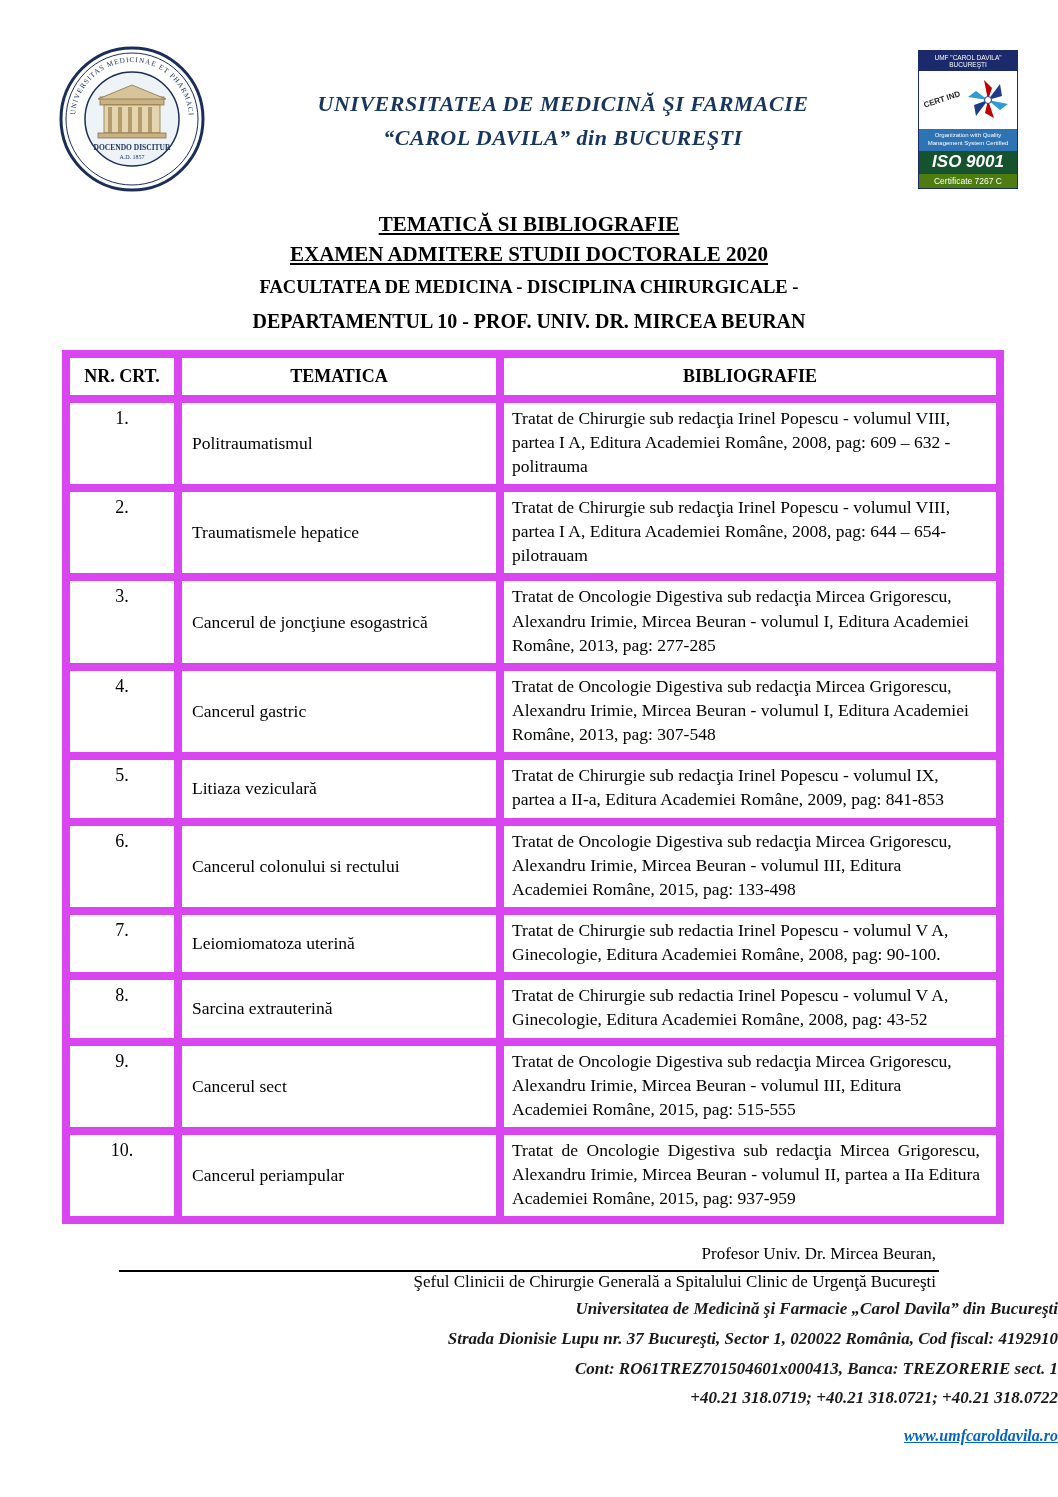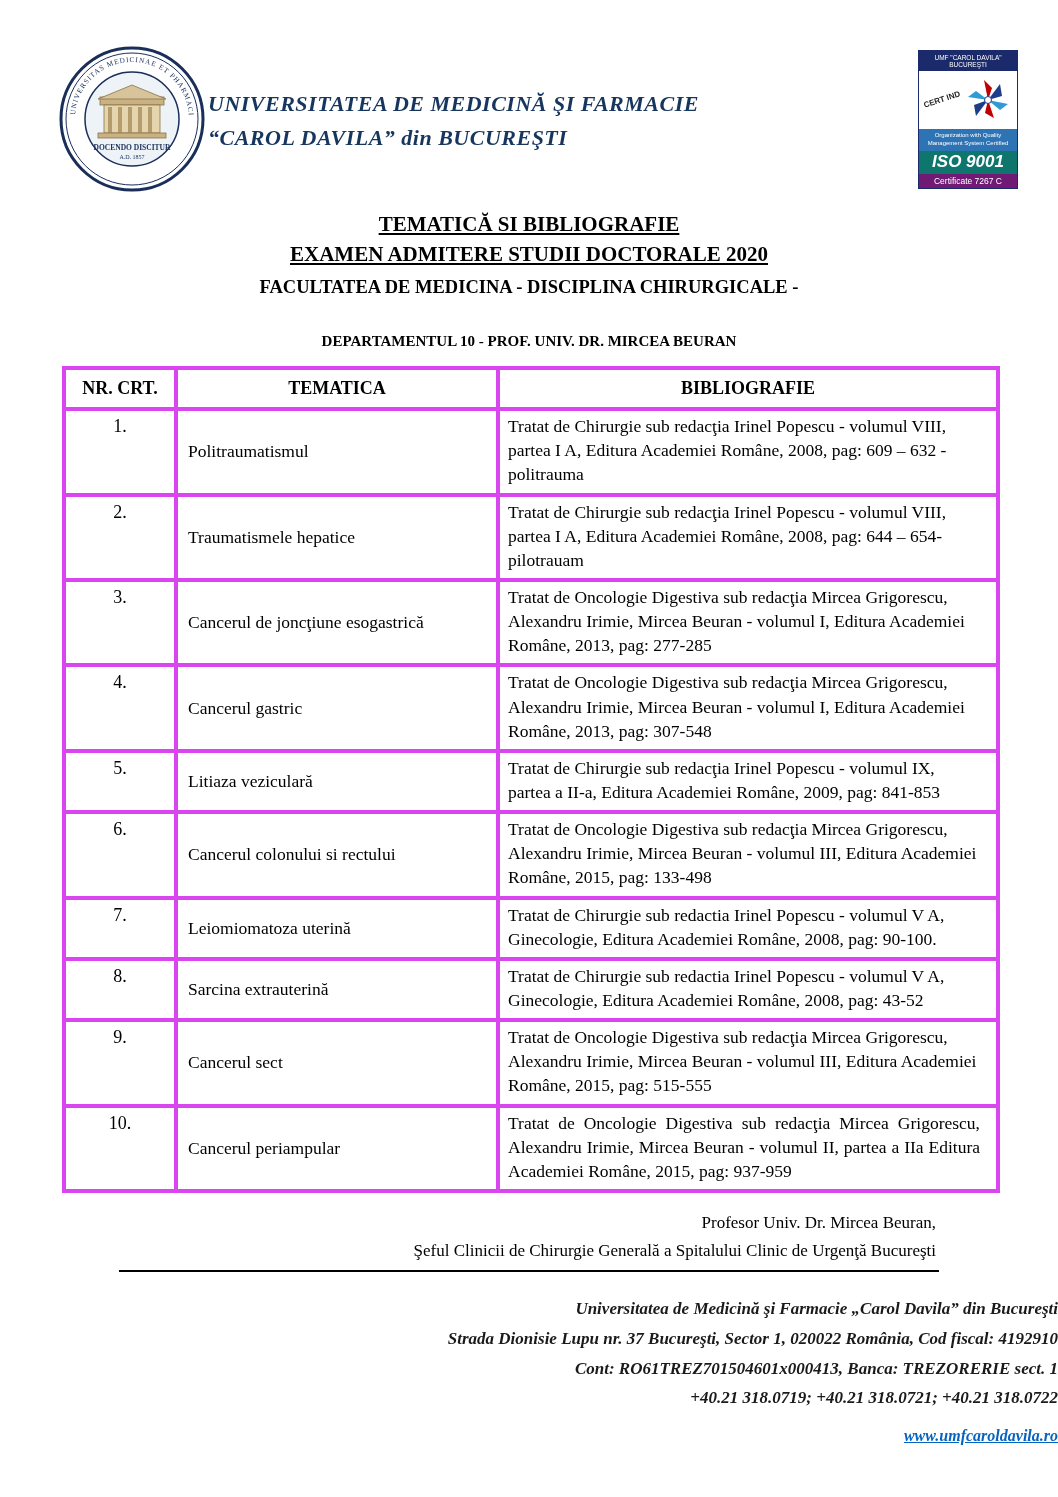--- a/index.html
+++ b/index.html
@@ -10,50 +10,50 @@
     height: 1497px;
     margin: 0 auto;
     background: #ffffff;
     font-family: "Liberation Serif", serif;
     color: #000;
     overflow: hidden;
   }
   
   .header { display: flex; align-items: flex-start; padding: 45px 40px 0 58px; }
   .logo-wrap { width: 150px; flex: 0 0 150px; }
-  .title-wrap { flex: 1; padding-top: 42px; }
+  .title-wrap { flex: 1; text-align: center; padding-top: 42px; }
   .uni-title {
     color: #17365d;
     font-weight: bold;
     font-style: italic;
     font-size: 22px;
     letter-spacing: 0.5px;
     line-height: 1.55;
   }
   .badge { width: 100px; flex: 0 0 100px; margin-top: 5px; border: 1px solid #1b2a6b; font-family: "Liberation Sans", sans-serif; }
   .badge-top { background: #1b2a6b; color: #fff; font-size: 6.5px; text-align: center; padding: 3px 1px; }
   .badge-body { background: #fff; height: 58px; position: relative; }
   .badge-certind { position: absolute; left: 4px; top: 24px; font-size: 8px; font-weight: bold; color: #222; transform: rotate(-18deg); }
   .badge-star { position: absolute; right: 6px; top: 6px; }
   .badge-band { background: #2e74b5; color: #fff; font-size: 6px; text-align: center; padding: 3px 2px; line-height: 1.3; }
-  .badge-iso { background: #0f766e; color: #fff; font-weight: bold; font-size: 17px; text-align: center; padding: 1px 0 2px 0; font-style: italic; }
-  .badge-cert { background: #701a75; color: #fff; font-size: 8.5px; text-align: center; padding: 2px 0; }
+  .badge-iso { background: #14532d; color: #fff; font-weight: bold; font-size: 17px; text-align: center; padding: 1px 0 2px 0; font-style: italic; }
+  .badge-cert { background: #4d7c0f; color: #fff; font-size: 8.5px; text-align: center; padding: 2px 0; }
   
   .headings { text-align: center; margin-top: 12px; }
   .h-main { font-size: 21px; font-weight: bold; text-decoration: underline; line-height: 1.45; }
   .h-sub { font-size: 18.5px; font-weight: bold; line-height: 1.5; margin-top: 4px; }
-  .h-sub2 { font-size: 15px; font-weight: bold; line-height: 1.5; margin-top: 28px; }
+  .h-sub2 { font-size: 20px; font-weight: bold; line-height: 1.5; margin-top: 4px; }
   
   .doc-table {
     border-collapse: collapse;
     margin: 14px auto 0 62px;
     width: 934px;
     table-layout: fixed;
   }
-  .doc-table th, .doc-table td { border: 4px solid #d946ef; }
+  .doc-table th, .doc-table td { border: 8px solid #d946ef; }
   .doc-table th {
     font-size: 18px; font-weight: bold; text-align: center; padding: 8px 4px;
   }
   col.c-nr { width: 112px; }
   col.c-tem { width: 322px; }
   col.c-bib { width: 500px; }
   td.nr-cell { text-align: center; vertical-align: top; font-size: 18px; padding-top: 5px; }
   td.tem-cell { vertical-align: middle; font-size: 17.5px; padding: 6px 6px 6px 10px; }
   td.bib-cell { vertical-align: top; font-size: 17.5px; padding: 3px 16px 6px 8px; line-height: 1.38; }
   td.bib-cell.justify { text-align: justify; }

